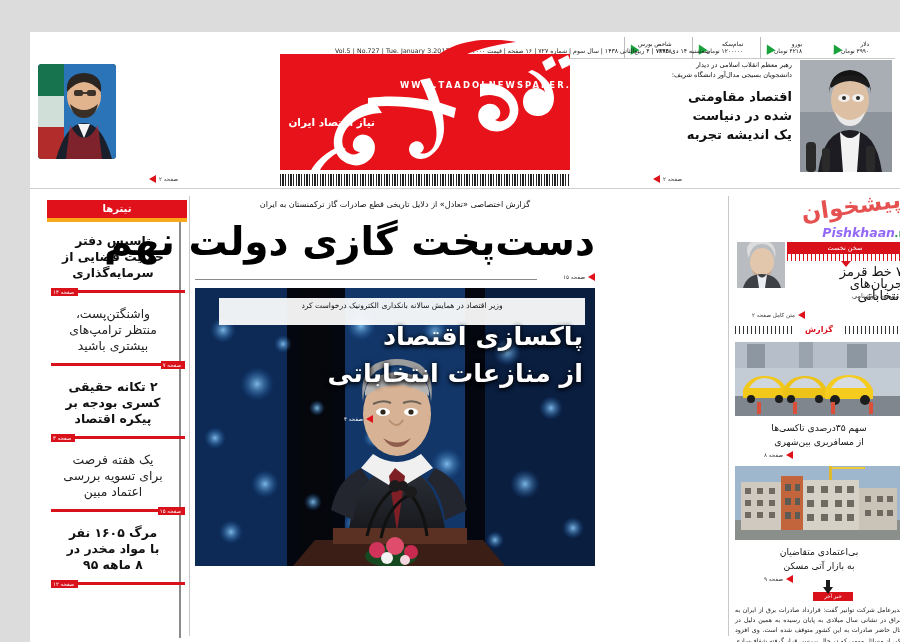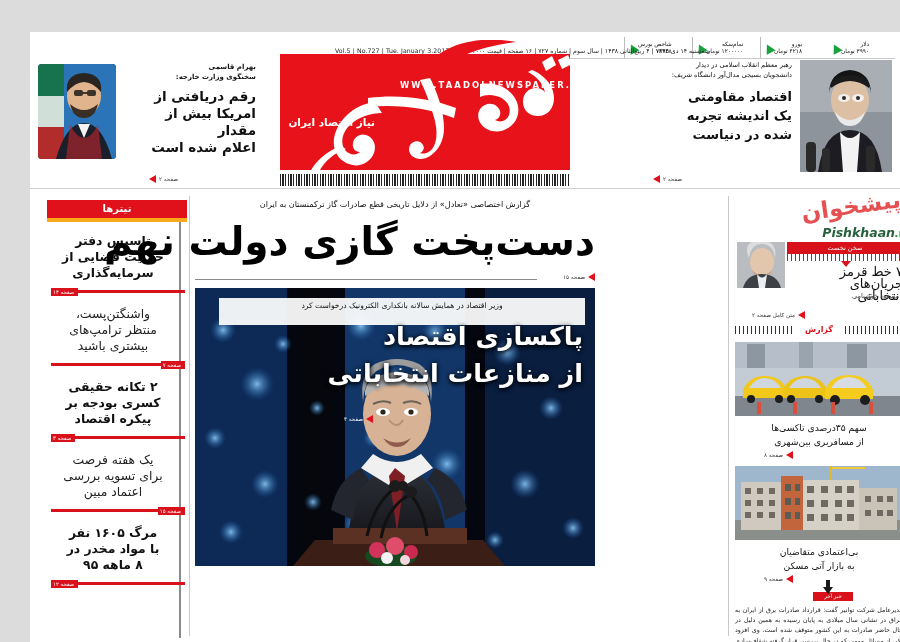--- a/index.html
+++ b/index.html
@@ -194,21 +194,21 @@
     position: absolute; right: 0px; top: -1px; width: 120px; height: 52px;
     pointer-events: none; z-index: 6;
   }
   .pishkhan .pk-fa {
     position: absolute; right: 2px; top: -2px;
     font-size: 23px; color: #e23a3a; font-weight: bold;
     transform: rotate(-8deg); opacity: .88;
   }
   .pishkhan .pk-en {
     position: absolute; right: 8px; top: 30px;
-    font-size: 12.5px; color: #14532d; font-weight: bold;
+    font-size: 12.5px; color: #8b5cf6; font-weight: bold;
     font-style: italic; direction: ltr; opacity: .92;
   }
   .pishkhan .pk-net {
     position: absolute; right: -16px; top: 32px;
     font-size: 11px; color: #1a8a3c; font-weight: bold; direction: ltr; opacity:.9;
   }
 
   .sokhan { position: absolute; right: 0; top: 46px; width: 168px; }
   .sokhan .sk-photo {
     position: absolute; right: 118px; top: 0; width: 48px; height: 46px;
@@ -344,27 +344,20 @@
             <ellipse cx="46" cy="32" rx="17" ry="20" fill="#e2b48e"></ellipse>
             <path d="M29 28 q17 -20 34 0 q2 -18 -17 -19 q-19 1 -17 19z" fill="#2a2520"></path>
             <path d="M32 40 q14 12 28 0 q-3 14 -14 14 q-11 0 -14 -14z" fill="#3a2f26"></path>
             <rect x="36" y="26" width="9" height="6" rx="2" fill="#111" opacity=".8"></rect>
             <rect x="49" y="26" width="9" height="6" rx="2" fill="#111" opacity=".8"></rect>
             <path d="M45 29 h4" stroke="#111" stroke-width="1.4"></path>
             <path d="M18 95 q10 -36 28 -36 q18 0 28 36z" fill="#1a1f2b"></path>
             <path d="M40 60 l6 14 l6 -14 z" fill="#f4f4f4"></path>
             <path d="M32 61 q14 26 28 0 l4 34 h-36z" fill="#b4262b" opacity=".65"></path>
           </svg>
-        </div>
-        <div class="txt">
-          <div class="kicker">بهرام قاسمی</div>
-          <div class="kicker">سخنگوی وزارت خارجه:</div>
-          <div class="head">رقم دریافتی از</div>
-          <div class="head" style="margin-top:0">امریکا بیش از مقدار</div>
-          <div class="head" style="margin-top:0">اعلام شده است</div>
         </div>
         <div class="mh-left pglink" style="position:absolute;right:78px;top:104px;left:auto;width:auto;height:auto">
           <span class="pglink-c">
             <span class="lbl">صفحه ۲</span>
             <span class="tri"></span>
           </span>
         </div>
       </div>
 
       <div class="logo-swoosh">
@@ -419,22 +412,22 @@
             <path d="M40 72 q10 12 20 0 l-3 40 h-14z" fill="#f2f2f2"></path>
             <rect x="6" y="82" width="10" height="30" rx="4" fill="#2a2a2a"></rect>
             <rect x="22" y="88" width="8" height="24" rx="3" fill="#2a2a2a"></rect>
             <rect x="66" y="86" width="9" height="26" rx="3" fill="#2a2a2a"></rect>
           </svg>
         </div>
         <div class="txt">
           <div class="kicker">رهبر معظم انقلاب اسلامی در دیدار</div>
           <div class="kicker">دانشجویان بسیجی مدال‌آور دانشگاه شریف:</div>
           <div class="head">اقتصاد مقاومتی</div>
+          <div class="head" style="margin-top:0">شده در دنیاست</div>
           <div class="head" style="margin-top:0">یک اندیشه تجربه</div>
-          <div class="head" style="margin-top:0">شده در دنیاست</div>
         </div>
         <div style="position:absolute;right:210px;top:106px">
           <span class="pglink-c">
             <span class="lbl">صفحه ۲</span>
             <span class="tri"></span>
           </span>
         </div>
       </div>
 
       <div class="mh-rule"></div>

